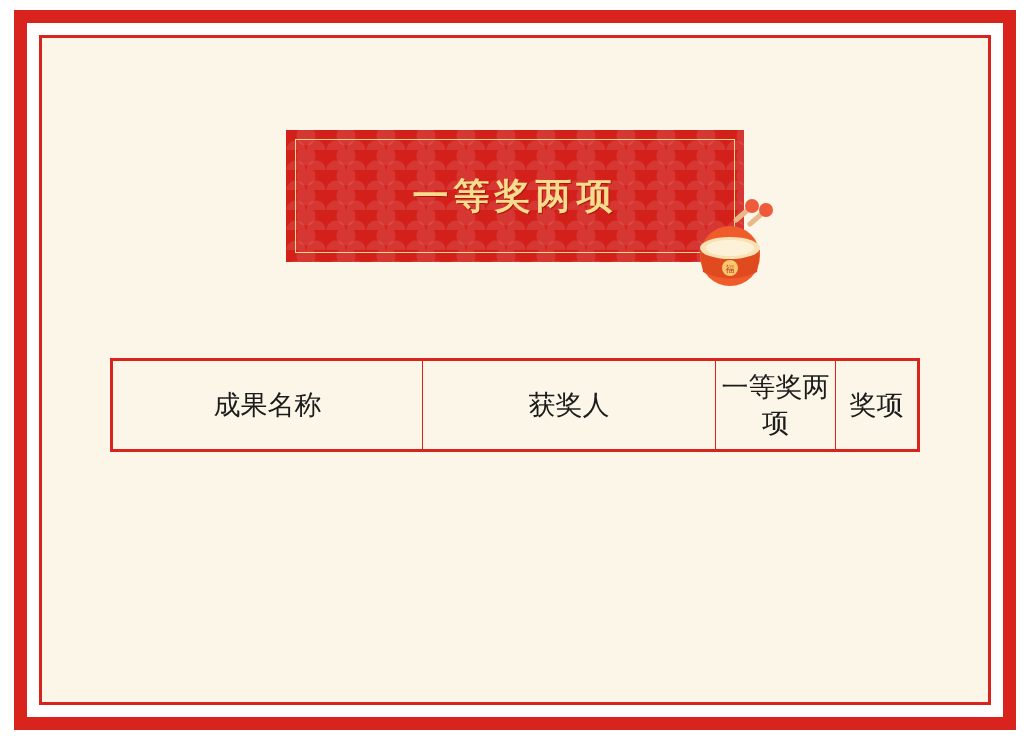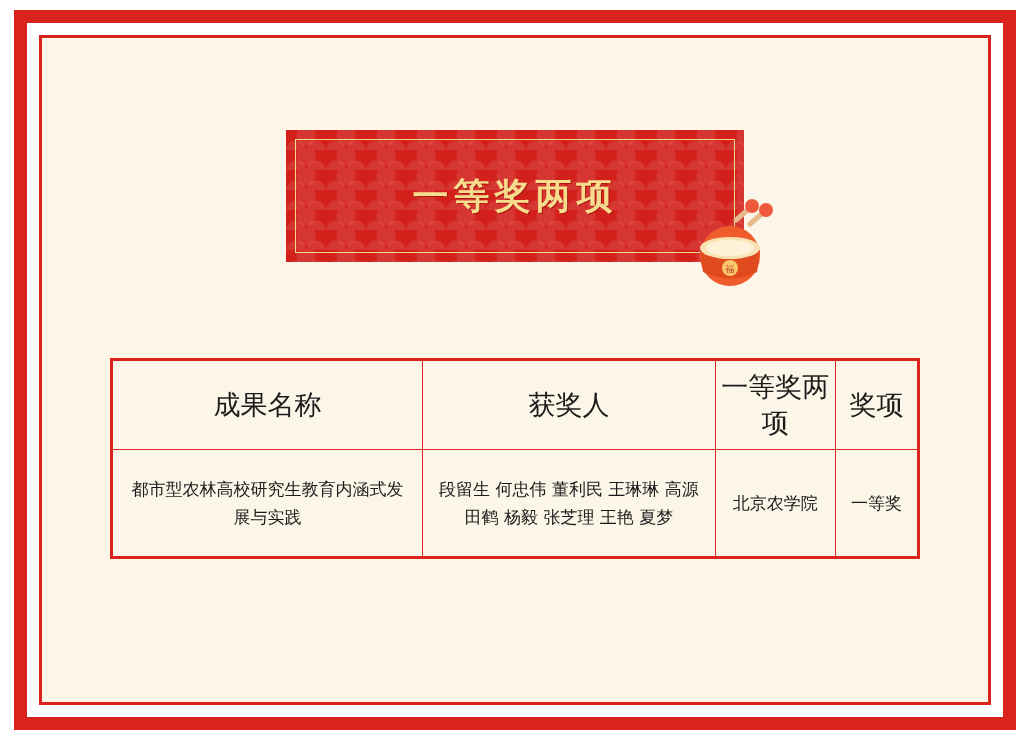--- a/index.html
+++ b/index.html
@@ -177,26 +177,20 @@
           <table class="award-table">
             <thead>
               <tr>
                 <th class="col-name">成果名称</th>
                 <th class="col-winner">获奖人</th>
                 <th class="col-unit">一等奖两项</th>
                 <th class="col-award">奖项</th>
               </tr>
             </thead>
             <tbody>
-              <tr>
-                <td class="cell-tight">都市型农林高校研究生教育内涵式发展与实践</td>
-                <td class="cell-tight">段留生 何忠伟 董利民 王琳琳 高源 田鹤 杨毅 张芝理 王艳 夏梦</td>
-                <td>北京农学院</td>
-                <td>一等奖</td>
-              </tr>
             </tbody>
           </table>
         </div>
 
       </div>
     </div>
   </div>
 </div>
 
 </body></html>

